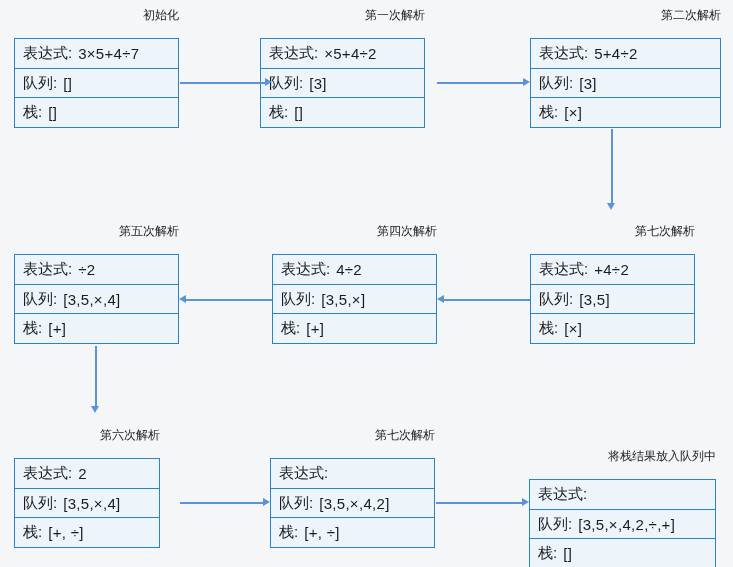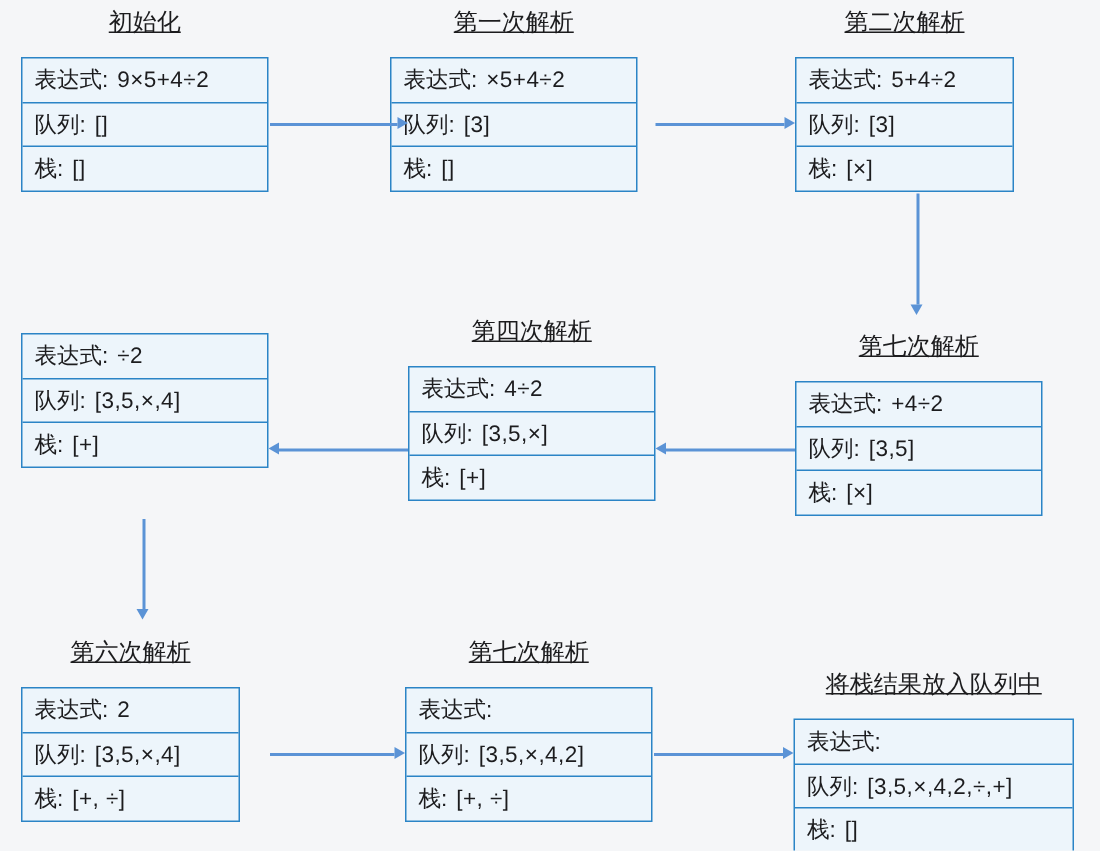--- a/index.html
+++ b/index.html
@@ -13,28 +13,27 @@
   html,body{width:733px;height:567px;}
   body{
     position:relative;
     background:var(--background);
     font-family:"Liberation Sans","DejaVu Sans",sans-serif;
     color:var(--text);
     overflow:hidden;
   }
   .node{position:absolute;}
   .node-title{
-    font-size:16px;
+    font-size:12px;
     font-weight:500;
-    text-align:center;
+    text-align:right;
     height:19px;
     line-height:19px;
     margin-bottom:13px;
     white-space:nowrap;
-    text-decoration:underline;
   }
   .node-box{
     border:1.5px solid var(--box-border);
     background:var(--box-fill);
     height:90px;
     display:flex;
     flex-direction:column;
   }
   .row{
     flex:1;
@@ -69,21 +68,21 @@
   }
 </style>
 </head>
 <body>
 
 <div class="node" style="left:14px;top:6px;width:165px">
   <div class="node-title">初始化</div>
   <div class="node-box">
     <div class="row">
         <span class="lbl">表达式:</span>
-        <span class="val">9×5+4÷2</span>
+        <span class="val">3×5+4÷7</span>
       </div>
     <div class="row">
         <span class="lbl">队列:</span>
         <span class="val">[]</span>
       </div>
     <div class="row">
         <span class="lbl">栈:</span>
         <span class="val">[]</span>
       </div>
   </div>
@@ -100,21 +99,21 @@
         <span class="lbl">队列:</span>
         <span class="val">[3]</span>
       </div>
     <div class="row">
         <span class="lbl">栈:</span>
         <span class="val">[]</span>
       </div>
   </div>
 </div>
 
-<div class="node" style="left:530px;top:6px;width:146px">
+<div class="node" style="left:530px;top:6px;width:191px">
   <div class="node-title">第二次解析</div>
   <div class="node-box">
     <div class="row">
         <span class="lbl">表达式:</span>
         <span class="val">5+4÷2</span>
       </div>
     <div class="row">
         <span class="lbl">队列:</span>
         <span class="val">[3]</span>
       </div>
@@ -136,39 +135,40 @@
         <span class="lbl">队列:</span>
         <span class="val">[3,5]</span>
       </div>
     <div class="row">
         <span class="lbl">栈:</span>
         <span class="val">[×]</span>
       </div>
   </div>
 </div>
 
-<div class="node" style="left:272px;top:212px;width:165px">
+<div class="node" style="left:272px;top:222px;width:165px">
   <div class="node-title">第四次解析</div>
   <div class="node-box">
     <div class="row">
         <span class="lbl">表达式:</span>
         <span class="val">4÷2</span>
       </div>
     <div class="row">
         <span class="lbl">队列:</span>
         <span class="val">[3,5,×]</span>
       </div>
     <div class="row">
         <span class="lbl">栈:</span>
         <span class="val">[+]</span>
       </div>
   </div>
 </div>
 
 <div class="node" style="left:14px;top:222px;width:165px">
+  <div class="node-title">第五次解析</div>
   <div class="node-box">
     <div class="row">
         <span class="lbl">表达式:</span>
         <span class="val">÷2</span>
       </div>
     <div class="row">
         <span class="lbl">队列:</span>
         <span class="val">[3,5,×,4]</span>
       </div>
     <div class="row">

